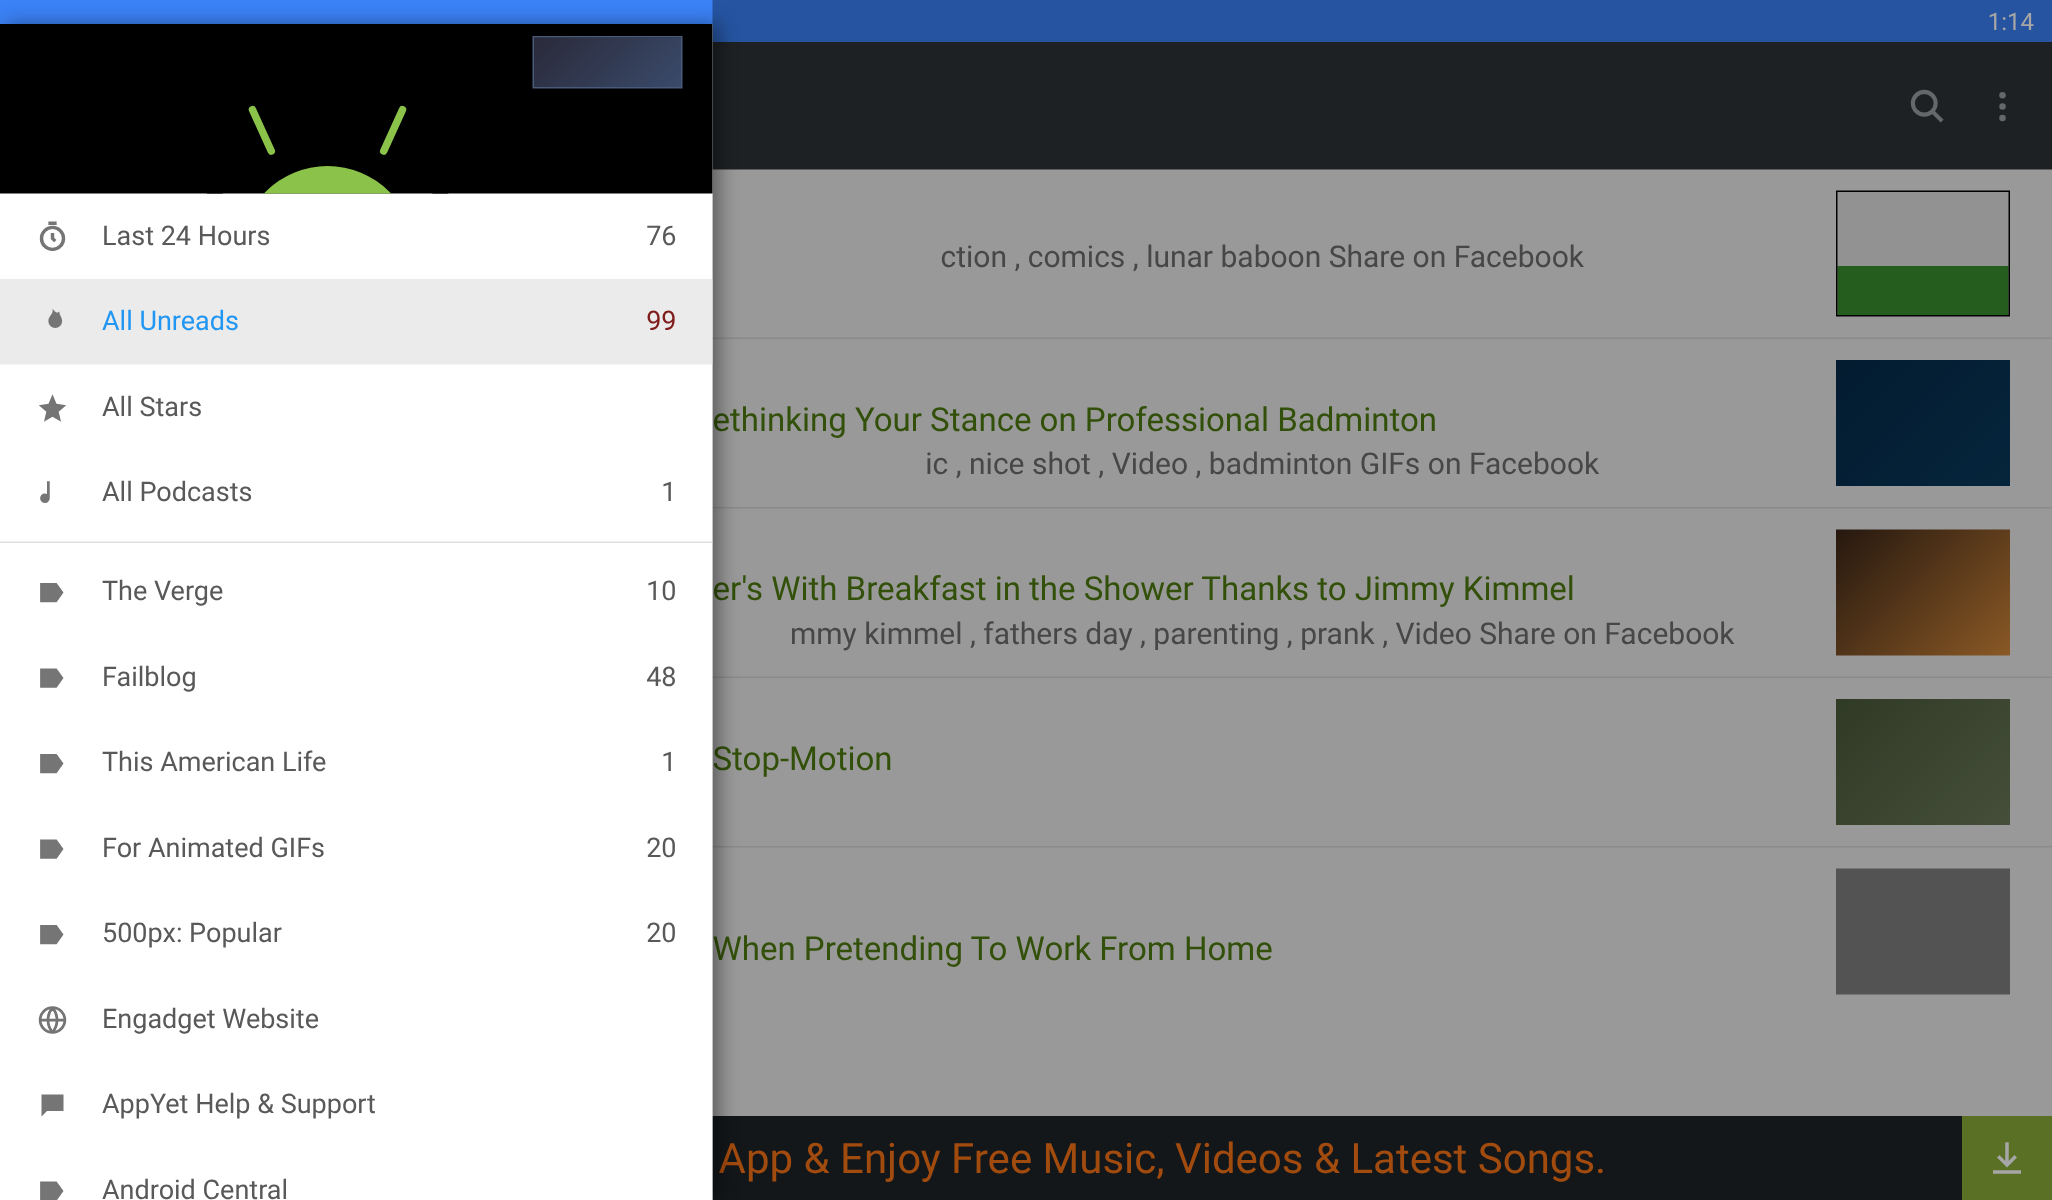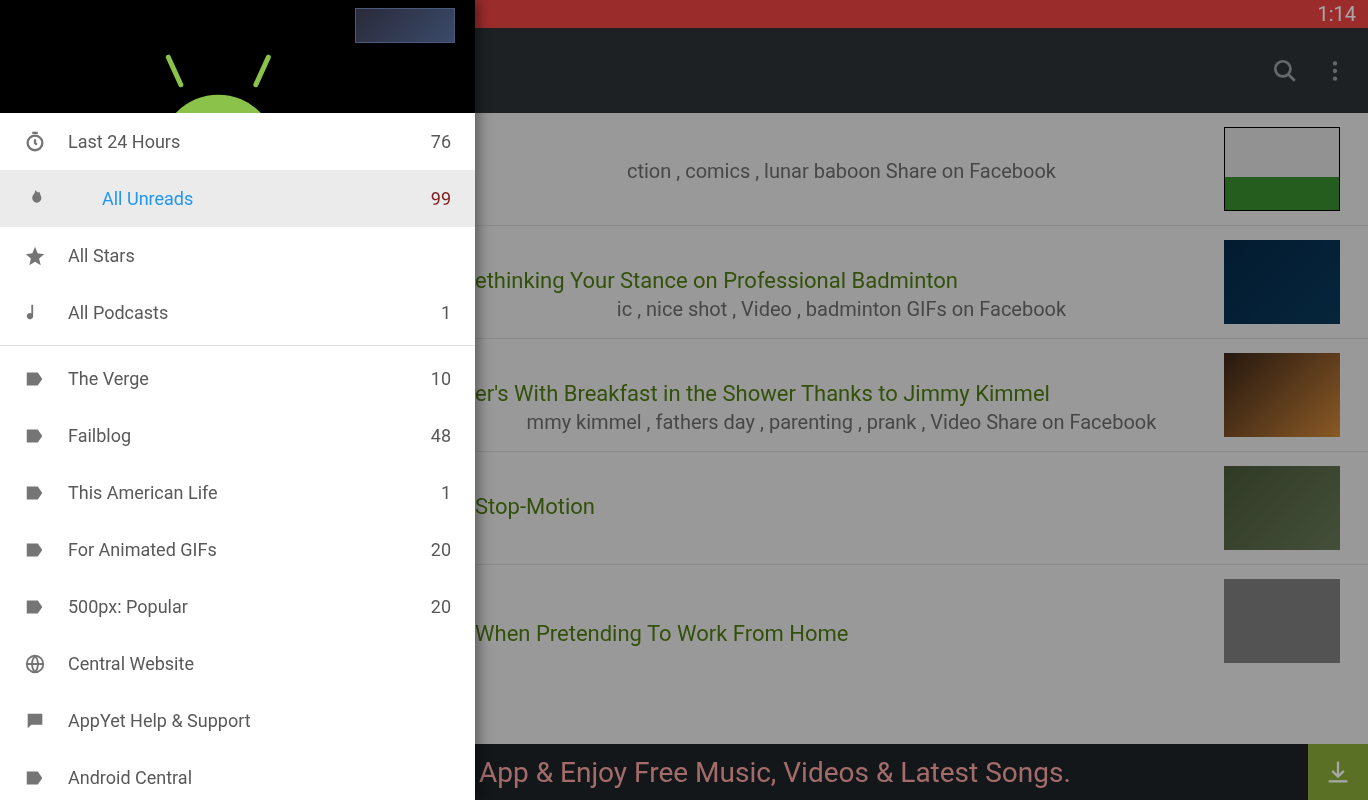--- a/index.html
+++ b/index.html
@@ -8,27 +8,27 @@
   height: 800px;
   font-family: Roboto, Arial, sans-serif;
   background: #f0f0f0;
   overflow: hidden;
   position: relative;
 }
 .statusbar {
   position: absolute;
   top: 0; left: 0; right: 0;
   height: 28px;
-  background: #ef4444;
+  background: #3b82f6;
   color: #fff;
   display: flex;
   justify-content: flex-end;
   align-items: center;
   padding-right: 12px;
-  font-size: 20px;
+  font-size: 16px;
   z-index: 5;
 }
 .app-bar {
   position: absolute;
   top: 28px; left: 0; right: 0;
   height: 85px;
   background: #2f3438;
   display: flex;
   justify-content: flex-end;
   align-items: center;
@@ -82,21 +82,21 @@
 .thumb.bad { background: linear-gradient(135deg, #052a4a, #0a3a5c); }
 .thumb.kimmel { background: linear-gradient(135deg, #3a2518, #d4893a); }
 .thumb.karate { background: linear-gradient(135deg, #4a5a3a, #6a7a5a); }
 .thumb.work { background: #808080; }
 
 .promo {
   position: absolute;
   left: 475px; right: 0; bottom: 0;
   height: 56px;
   background: #1e2428;
-  color: #fca5a5;
+  color: #f97316;
   display: flex;
   align-items: center;
   font-size: 28px;
   padding-left: 4px;
   z-index: 3;
 }
 .promo-dl {
   margin-left: auto;
   width: 60px; height: 56px;
   background: #8aad3a;
@@ -106,21 +106,21 @@
 .overlay {
   position: absolute;
   top: 0; left: 475px; right: 0; bottom: 0;
   background: rgba(0,0,0,0.35);
   z-index: 6;
   pointer-events: none;
 }
 
 .drawer {
   position: absolute;
-  top: 0; left: 0; bottom: 0;
+  top: 16px; left: 0; bottom: 0;
   width: 475px;
   background: #fff;
   z-index: 10;
   box-shadow: 4px 0 12px rgba(0,0,0,0.4);
   display: flex;
   flex-direction: column;
 }
 .drawer-header {
   height: 113px;
   background: #000;
@@ -147,21 +147,20 @@
 }
 .dr-item {
   display: flex;
   align-items: center;
   height: 57px;
   padding: 0 24px;
 }
 .dr-item.selected {
   background: #ebebeb;
   color: #2196f3;
-  gap: 34px;
 }
 .dr-icon {
   width: 44px;
   display: flex;
   align-items: center;
   color: #757575;
 }
 .dr-item.selected .dr-icon { color: #757575; }
 .dr-label {
   flex: 1;
@@ -362,21 +361,21 @@
       <span class="dr-label">500px: Popular</span>
       <span class="dr-count">20</span>
     </div>
     <div class="dr-item">
       <span class="dr-icon">
           <svg width="22" height="22" viewBox="0 0 24 24" fill="none" stroke="currentColor" stroke-width="2">
             <circle cx="12" cy="12" r="9"></circle>
             <path d="M3 12h18M12 3a14 14 0 010 18M12 3a14 14 0 000 18"></path>
           </svg>
         </span>
-      <span class="dr-label">Central Website</span>
+      <span class="dr-label">Engadget Website</span>
       <span class="dr-count"></span>
     </div>
     <div class="dr-item">
       <span class="dr-icon">
           <svg width="22" height="22" viewBox="0 0 24 24" fill="currentColor">
             <path d="M4 4h16v12H8l-4 4z"></path>
           </svg>
         </span>
       <span class="dr-label">AppYet Help &amp; Support</span>
       <span class="dr-count"></span>

